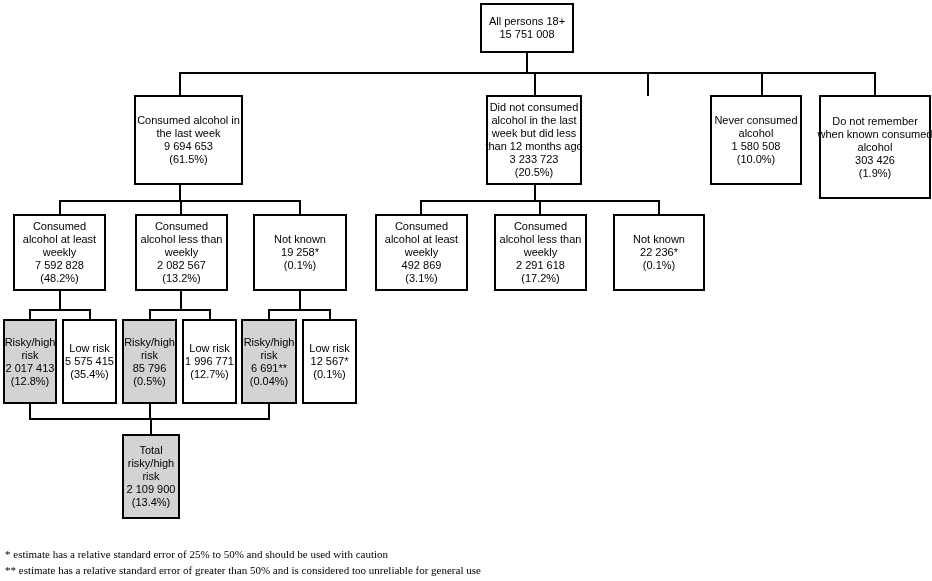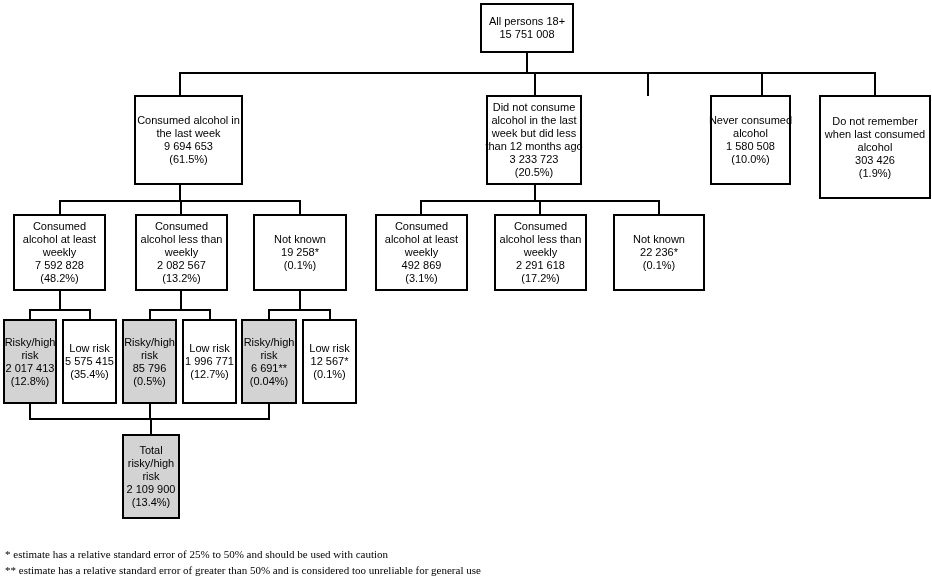--- a/index.html
+++ b/index.html
@@ -47,36 +47,36 @@
       <div>15 751 008</div>
     </div>
 
   <div class="node" style="left:134px;top:95px;width:109px;height:90px">
       <div>Consumed alcohol in</div>
       <div>the last week</div>
       <div>9 694 653</div>
       <div>(61.5%)</div>
     </div>
   <div class="node" style="left:486px;top:95px;width:96px;height:90px">
-      <div>Did not consume</div>
+      <div>Did not consumed</div>
       <div>alcohol in the last</div>
       <div>week but did less</div>
       <div>than 12 months ago</div>
       <div>3 233 723</div>
       <div>(20.5%)</div>
     </div>
-  <div class="node" style="left:710px;top:95px;width:81px;height:90px">
+  <div class="node" style="left:710px;top:95px;width:92px;height:90px">
       <div>Never consumed</div>
       <div>alcohol</div>
       <div>1 580 508</div>
       <div>(10.0%)</div>
     </div>
   <div class="node" style="left:819px;top:95px;width:112px;height:104px">
       <div>Do not remember</div>
-      <div>when last consumed</div>
+      <div>when known consumed</div>
       <div>alcohol</div>
       <div>303 426</div>
       <div>(1.9%)</div>
     </div>
 
   <div class="node" style="left:13px;top:214px;width:93px;height:77px">
       <div>Consumed</div>
       <div>alcohol at least</div>
       <div>weekly</div>
       <div>7 592 828</div>

